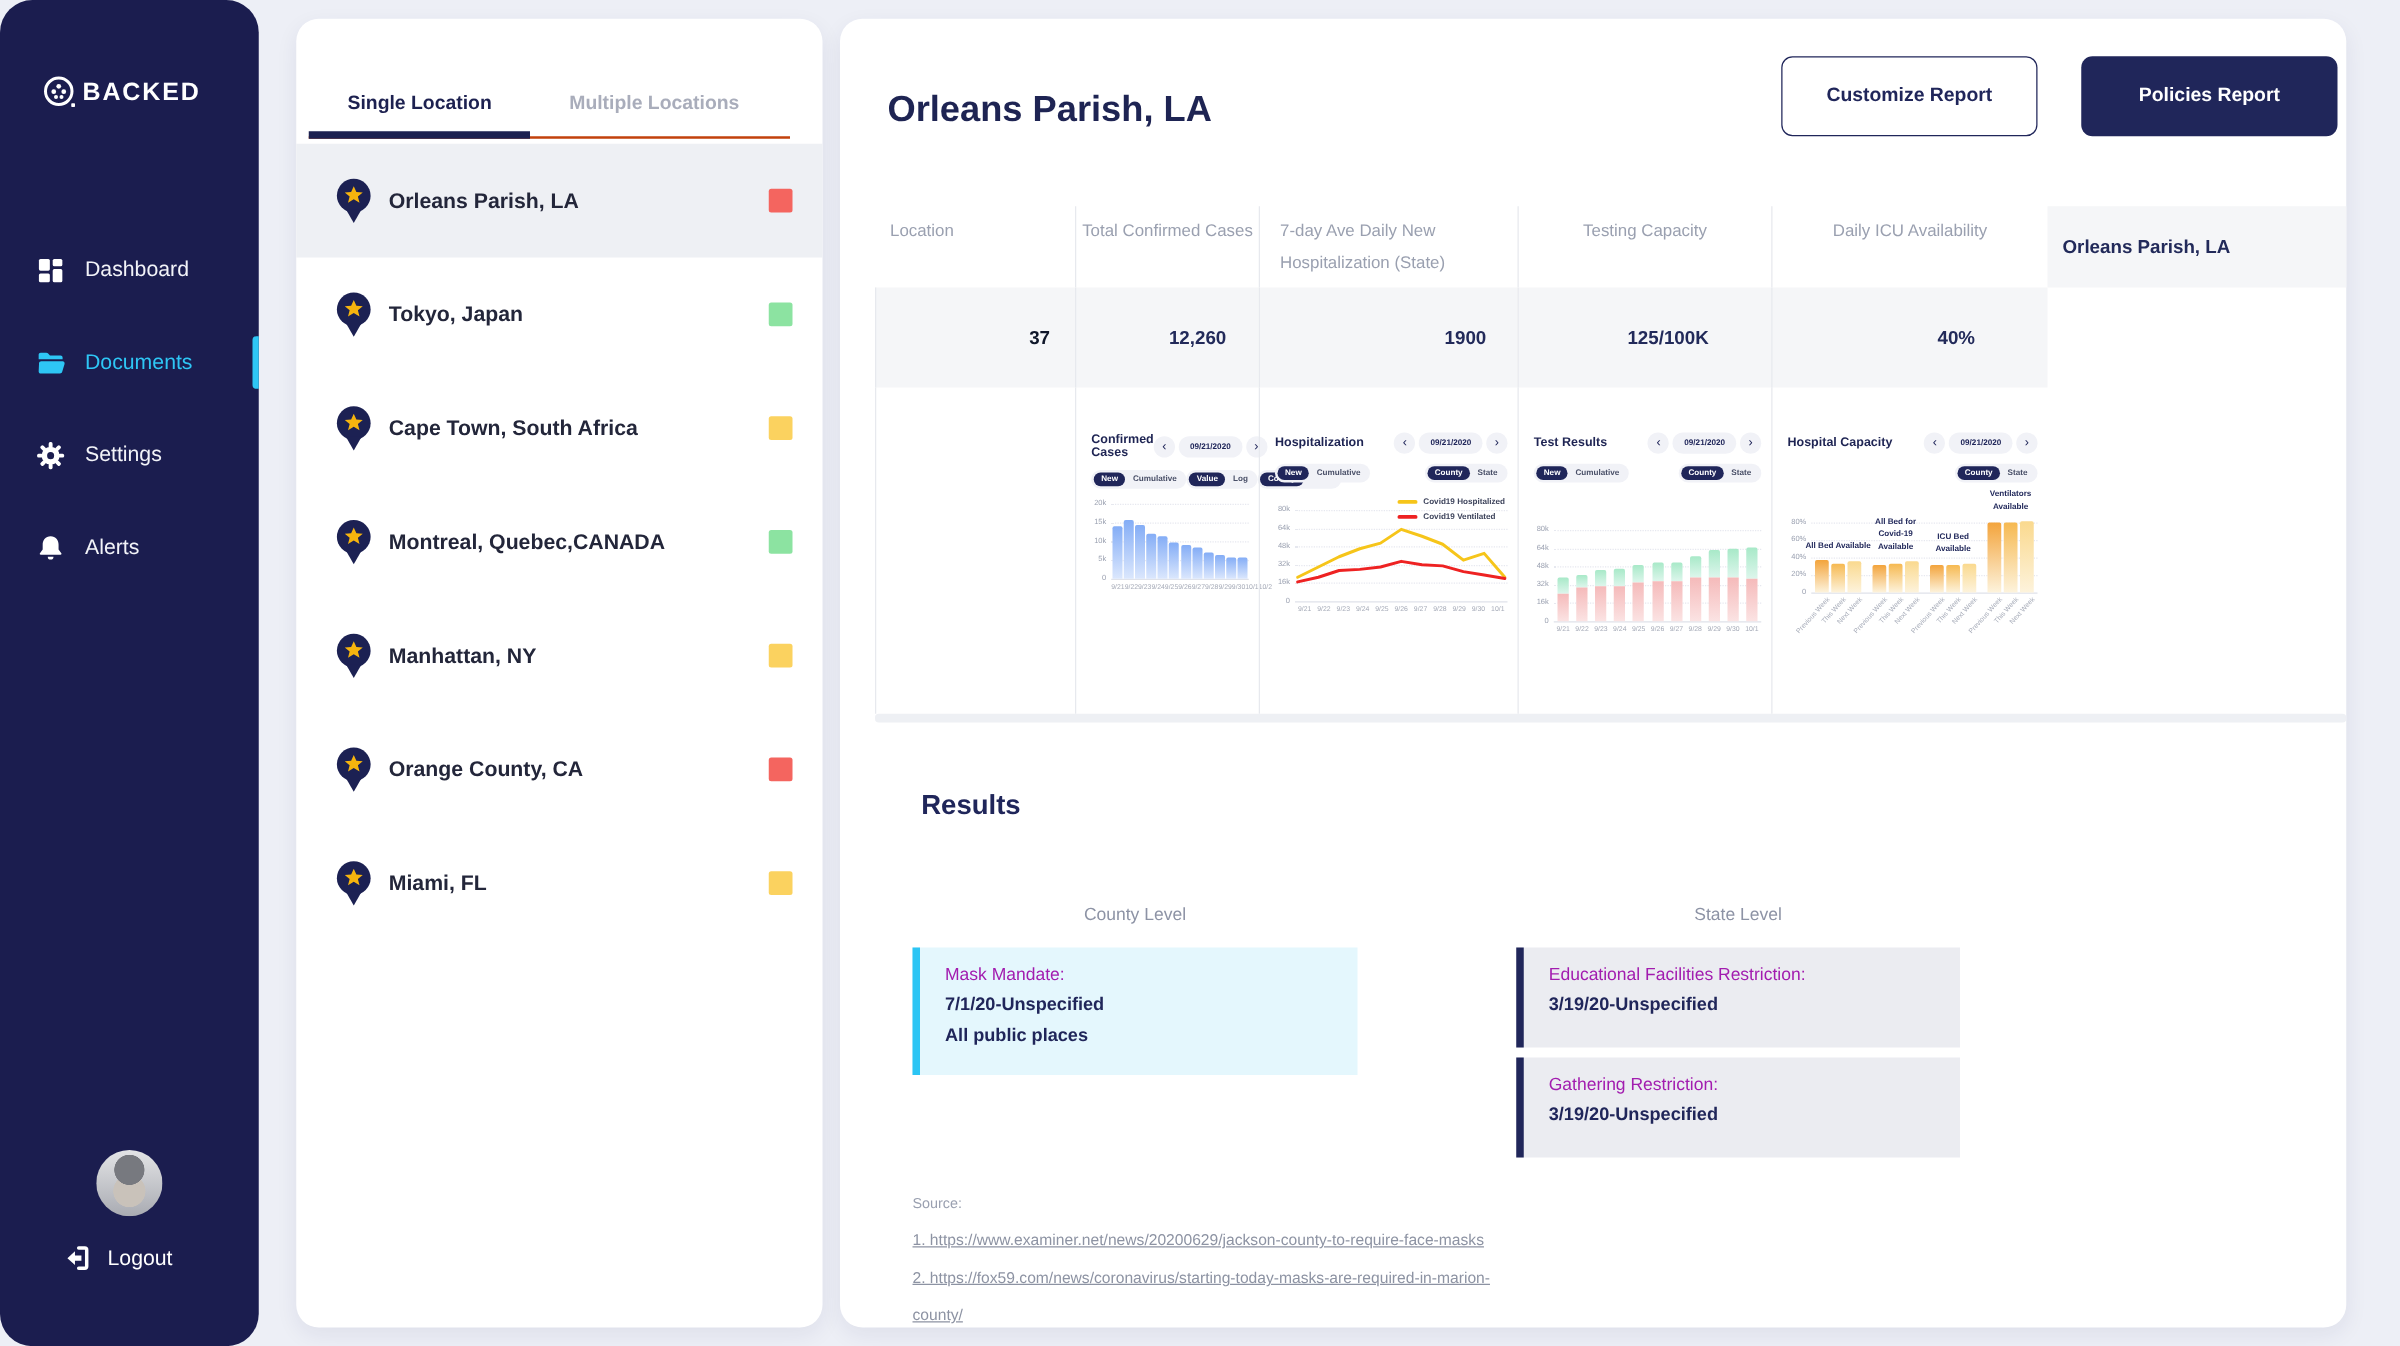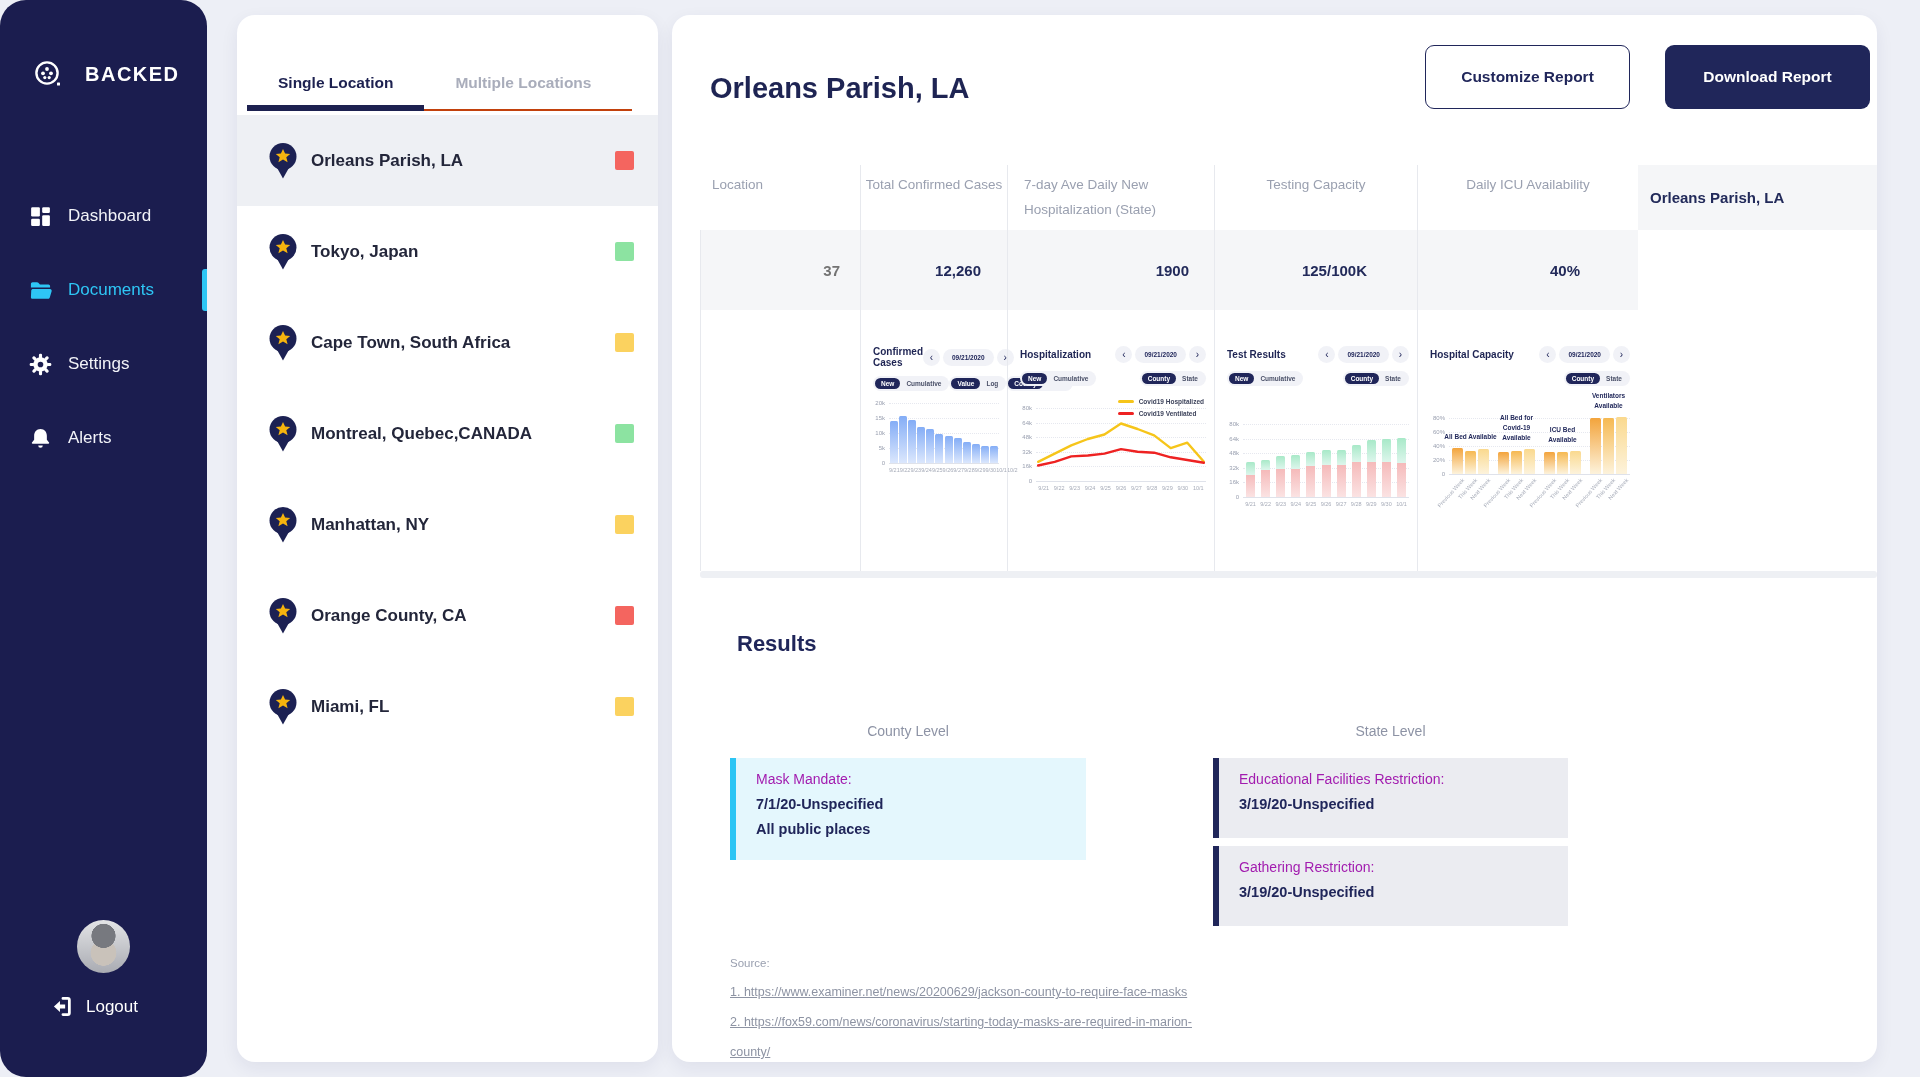--- a/index.html
+++ b/index.html
@@ -2,21 +2,21 @@
 <html><head>
 <meta charset="utf-8">
 <style>
   * { margin:0; padding:0; box-sizing:border-box; }
   html,body { width:1920px; height:1077px; overflow:hidden; }
   body { background:#edeff6; font-family:"Liberation Sans", sans-serif; position:relative; }
 
   
   .sidebar { position:absolute; left:0; top:0; width:207px; height:1077px;
              background:#1b1d4f; border-radius:26px; }
-  .logo { position:absolute; left:34px; top:60px; display:flex; align-items:center; gap:23px; }
+  .logo { position:absolute; left:34px; top:60px; display:flex; align-items:center; gap:4px; }
   .logo-text { color:#fff; font-size:20px; font-weight:800; letter-spacing:1.5px; }
   .nav { position:absolute; left:0; top:179px; width:100%; }
   .nav-item { position:relative; height:74px; display:flex; align-items:center; gap:15px;
               padding-left:28px; color:#f2f3f8; font-size:17px; font-weight:500; cursor:pointer; }
   .nav-item .nicon { width:25px; height:25px; display:flex; }
   .nav-item.active { color:#2ec6f5; }
   .nav-item.active::after { content:""; position:absolute; right:0; top:16px; width:5px; height:42px;
               background:#2ec6f5; border-radius:3px 0 0 3px; }
   .avatar { position:absolute; left:77px; top:920px; width:53px; height:53px; border-radius:50%;
             background: radial-gradient(circle at 50% 30%, #77797f 0 26%, transparent 27%),
@@ -273,33 +273,33 @@
           </svg></span>
         <span class="loc-name">Miami, FL</span>
         <span class="loc-square" style="background: rgb(251, 210, 95);"></span>
       </div>
     </div>
 </section>
 
 <main class="report">
   <h1 class="rep-title">Orleans Parish, LA</h1>
   <button class="btn outline">Customize Report</button>
-  <button class="btn solid">Download Report</button>
+  <button class="btn solid">Policies Report</button>
 
   <div class="tbl" id="tbl">
       <div class="th c0">Location</div>
       <div class="th c2">Total Confirmed Cases</div>
       <div class="th c3">7-day Ave Daily New Hospitalization (State)</div>
       <div class="th c4">Testing Capacity</div>
       <div class="th c5">Daily ICU Availability</div>
       <div class="td c0">
         <span>Orleans Parish, LA</span>
       </div>
       <div class="td c1">
-        <span style="color: #737373;">37</span>
+        <span style="color: #0f172a;">37</span>
       </div>
       <div class="td c2">
         <span>12,260</span>
       </div>
       <div class="td c3">
         <span>1900</span>
       </div>
       <div class="td c4">
         <span>125/100K</span>
       </div>

